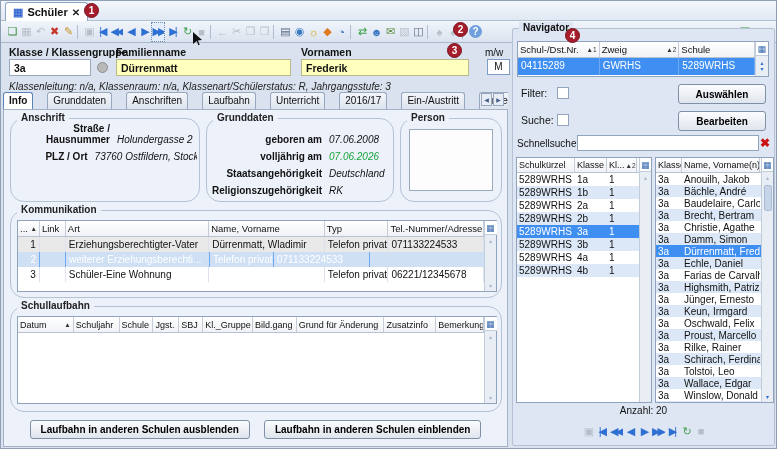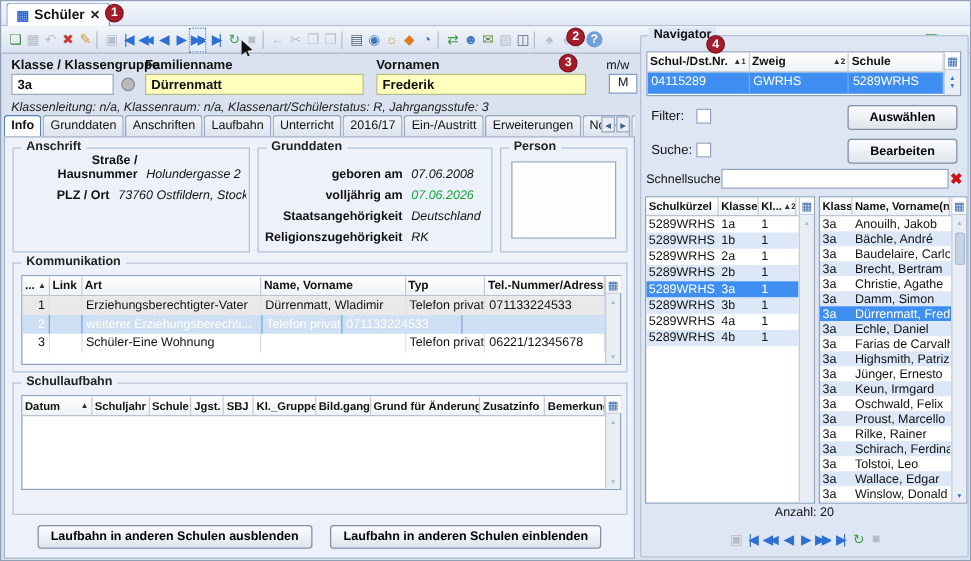--- a/index.html
+++ b/index.html
@@ -50,45 +50,45 @@
   .led { position:absolute; top:19px; width:11px; height:11px; border-radius:50%;
     background:#b9b9b9; border:1px solid #8e8e8e; font-size:0; }
   .mbox { position:absolute; top:16px; width:23px; height:16px; background:#fff;
     border:1px solid #7d9cc4; text-align:center; font-size:10px; line-height:14px; }
   #statusline { position:absolute; left:8px; top:38px; font-style:italic; font-size:10px; color:#222; }
   
   #tabstrip { position:absolute; left:2px; top:88px; width:505px; height:20px; display:flex;
     align-items:flex-end; overflow:hidden; }
   .ptab { border:1px solid #98a8be; border-bottom:none; border-radius:3px 3px 0 0;
     background:linear-gradient(#f2f5fa,#dde4ee); padding:2px 5px 3px; font-size:10px;
-    margin-right:1px; white-space:nowrap; cursor:default; }
+    margin-right:14px; white-space:nowrap; cursor:default; }
   .ptab.active { background:#fff; border-color:#5b83b5; font-weight:bold; position:relative; z-index:2; }
   .tab-scroll { position:absolute; right:0; bottom:2px; display:flex; gap:1px; }
   .tab-scroll span { width:11px; height:13px; border:1px solid #98a8be; background:#e8edf5;
     font-size:6px; display:flex; align-items:center; justify-content:center; color:#44618a; }
   
   #content { position:absolute; left:2px; top:108px; width:505px; height:338px;
     background:#edf1fa; border:1px solid #a3b2c8; }
-  .grp { position:absolute; border:1px solid #b5c2d6; border-radius:0; }
+  .grp { position:absolute; border:1px solid #b5c2d6; border-radius:14px; }
   .grp > .lg { position:absolute; top:-7px; left:6px; background:#edf1fa; padding:0 4px;
     font-weight:bold; font-size:10px; color:#222; }
   .grow { display:flex; height:17px; align-items:flex-end; font-size:10px; }
   .grow .gl { font-weight:bold; text-align:right; padding-right:7px; }
   .grow .gv { font-style:italic; white-space:nowrap; overflow:hidden; }
   .grow .gv.highlight { color:#17a53a; }
   #grp-anschrift .gl { width:102px; }
   #grp-grunddaten .gl { width:118px; }
   #photo-box { position:absolute; left:8px; top:10px; width:84px; height:62px;
     background:#fdfdfe; border:1px solid #9ab; }
   
   .tblwrap { position:absolute; background:#fff; border:1px solid #8fa3bc; display:flex; }
   .tmain { flex:1; overflow:hidden; }
   .thead { display:flex; height:16px; background:linear-gradient(#fff,#f0f2f6);
     border-bottom:1px solid #b9c2cf; }
-  .hc { display:flex; align-items:center; font-weight:bold; font-size:9.5px;
+  .hc { display:flex; align-items:center; font-weight:normal; font-size:9.5px;
     border-right:1px solid #c6cdd8; padding:0 2px; overflow:hidden; white-space:nowrap; }
   .hc .sort { margin-left:auto; font-size:6.5px; color:#333; padding-left:1px; }
   .trow { display:flex; height:15px; align-items:center; font-size:10px; }
   .trow span { padding:0 3px; overflow:hidden; white-space:nowrap;
     border-right:1px solid #dde2ea; height:100%; line-height:15px; }
   .trow.selected { background:#cfe0f5; }
   .vscroll { width:12px; background:#e9edf4; border-left:1px solid #c2cddc;
     display:flex; flex-direction:column; justify-content:space-between; align-items:center; }
   .sarr { font-size:6px; color:#a8b8cf; padding:2px 0; }
   .sarr.on { color:#2e6fd4; }
@@ -355,21 +355,21 @@
         <span class="grid-btn" data-name="table-settings-icon">▦</span>
         <span class="sarr" data-name="scroll-up-icon">▴</span>
         <span style="flex:1"></span>
         <span class="sarr" data-name="scroll-down-icon">▾</span>
       </div>
     </div>
   </div>
 
   <div class="grp" style="left:6px;top:196px;width:492px;height:106px" data-name="schullaufbahn-group">
     <span class="lg" data-name="schullaufbahn-group-title">Schullaufbahn</span>
-    <div class="tblwrap" style="left:6px;top:9px;width:480px;height:76px" data-name="schullaufbahn-table">
+    <div class="tblwrap" style="left:6px;top:9px;width:480px;height:88px" data-name="schullaufbahn-table">
       <div class="tmain">
         <div class="thead" id="schl-head">
 
         <span class="hc" data-name="column-header">
               <span>Datum</span>
               <span class="sort">▲</span>
             </span>
             <span class="hc" data-name="column-header">
               <span>Schuljahr</span>
               <span class="sort"></span>

